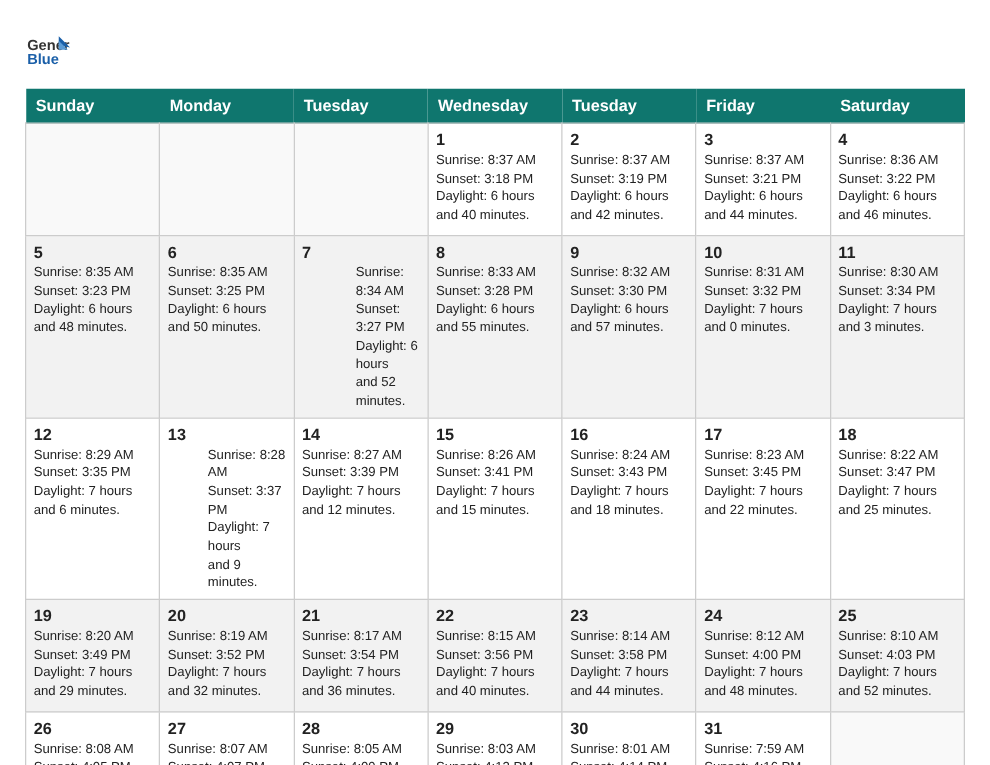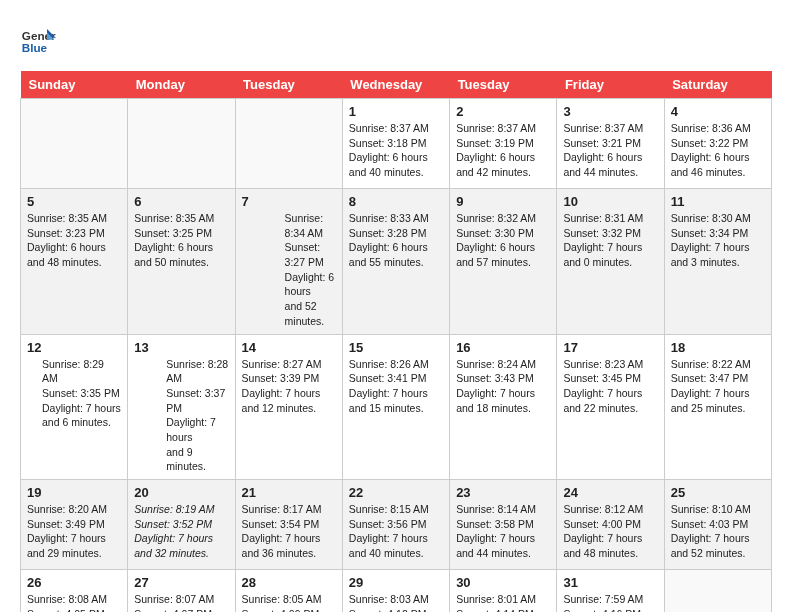--- a/index.html
+++ b/index.html
@@ -45,21 +45,21 @@
     .calendar-subtitle {
       font-size: 15px;
       color: #444;
     }
     .calendar {
       width: 100%;
       border-collapse: collapse;
       table-layout: fixed;
     }
     .calendar th {
-      background-color: #ef4444;
+      background-color: #0f766e;
       color: #fff;
       text-align: left;
       padding: 6px 8px;
       font-size: 13px;
       font-weight: bold;
     }
     .calendar td {
       border: 1px solid #ccc;
       vertical-align: top;
       padding: 5px 6px;
@@ -201,21 +201,21 @@
           <span class="day-number">11</span>
           <div class="day-info" style="white-space: pre-line;">Sunrise: 8:30 AM
 Sunset: 3:34 PM
 Daylight: 7 hours
 and 3 minutes.</div>
         </td>
       </tr>
       <tr>
         <td>
           <span class="day-number">12</span>
-          <div class="day-info" style="white-space: pre-line; margin-left: 15px;">Sunrise: 8:29 AM
+          <div class="day-info" style="white-space: pre-line;">Sunrise: 8:29 AM
 Sunset: 3:35 PM
 Daylight: 7 hours
 and 6 minutes.</div>
         </td>
         <td>
           <span class="day-number">13</span>
           <div class="day-info" style="white-space: pre-line; margin-left: 32px;">Sunrise: 8:28 AM
 Sunset: 3:37 PM
 Daylight: 7 hours
 and 9 minutes.</div>
@@ -259,21 +259,21 @@
       <tr class="row-alt">
         <td>
           <span class="day-number">19</span>
           <div class="day-info" style="white-space: pre-line;">Sunrise: 8:20 AM
 Sunset: 3:49 PM
 Daylight: 7 hours
 and 29 minutes.</div>
         </td>
         <td>
           <span class="day-number">20</span>
-          <div class="day-info" style="white-space: pre-line; font-style: italic;">Sunrise: 8:19 AM
+          <div class="day-info" style="white-space: pre-line;">Sunrise: 8:19 AM
 Sunset: 3:52 PM
 Daylight: 7 hours
 and 32 minutes.</div>
         </td>
         <td>
           <span class="day-number">21</span>
           <div class="day-info" style="white-space: pre-line;">Sunrise: 8:17 AM
 Sunset: 3:54 PM
 Daylight: 7 hours
 and 36 minutes.</div>

